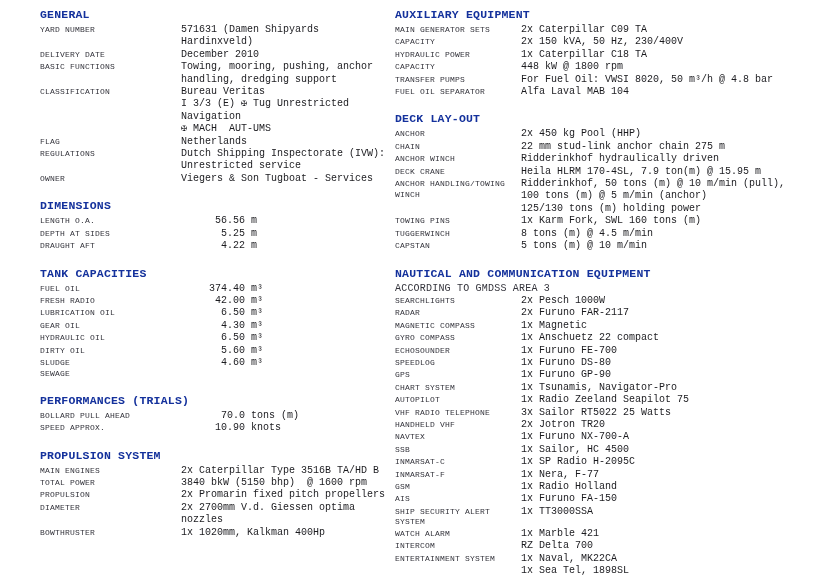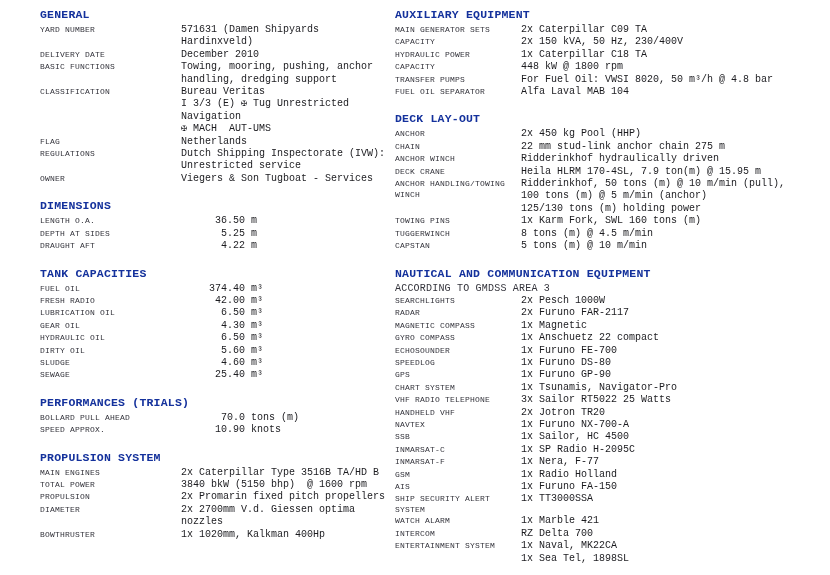--- a/index.html
+++ b/index.html
@@ -94,21 +94,21 @@
           </div>
           <div class="row">
             <span class="label">OWNER</span>
             <span class="value">Viegers &amp; Son Tugboat - Services</span>
           </div>
         </section>
         <section class="section">
           <h2 class="section-title">DIMENSIONS</h2>
           <div class="row">
             <span class="label">LENGTH O.A.</span>
-            <span class="value"><span class="num">36.50</span><span class="unit">m</span></span>
+            <span class="value"><span class="num">56.56</span><span class="unit">m</span></span>
           </div>
           <div class="row">
             <span class="label">DEPTH AT SIDES</span>
             <span class="value"><span class="num">5.25</span><span class="unit">m</span></span>
           </div>
           <div class="row">
             <span class="label">DRAUGHT AFT</span>
             <span class="value"><span class="num">4.22</span><span class="unit">m</span></span>
           </div>
         </section>
@@ -137,21 +137,20 @@
           <div class="row">
             <span class="label">DIRTY OIL</span>
             <span class="value"><span class="num">5.60</span><span class="unit">m³</span></span>
           </div>
           <div class="row">
             <span class="label">SLUDGE</span>
             <span class="value"><span class="num">4.60</span><span class="unit">m³</span></span>
           </div>
           <div class="row">
             <span class="label">SEWAGE</span>
-            <span class="value"><span class="num">25.40</span><span class="unit">m³</span></span>
           </div>
         </section>
         <section class="section">
           <h2 class="section-title">PERFORMANCES (TRIALS)</h2>
           <div class="row">
             <span class="label">BOLLARD PULL AHEAD</span>
             <span class="value"><span class="num">70.0</span><span class="unit">tons (m)</span></span>
           </div>
           <div class="row">
             <span class="label">SPEED APPROX.</span>
@@ -278,20 +277,24 @@
           </div>
           <div class="row">
             <span class="label">GPS</span>
             <span class="value">1x Furuno GP-90</span>
           </div>
           <div class="row">
             <span class="label">CHART SYSTEM</span>
             <span class="value">1x Tsunamis, Navigator-Pro</span>
           </div>
           <div class="row">
+            <span class="label">AUTOPILOT</span>
+            <span class="value">1x Radio Zeeland Seapilot 75</span>
+          </div>
+          <div class="row">
             <span class="label">VHF RADIO TELEPHONE</span>
             <span class="value">3x Sailor RT5022 25 Watts</span>
           </div>
           <div class="row">
             <span class="label">HANDHELD VHF</span>
             <span class="value">2x Jotron TR20</span>
           </div>
           <div class="row">
             <span class="label">NAVTEX</span>
             <span class="value">1x Furuno NX-700-A</span>

